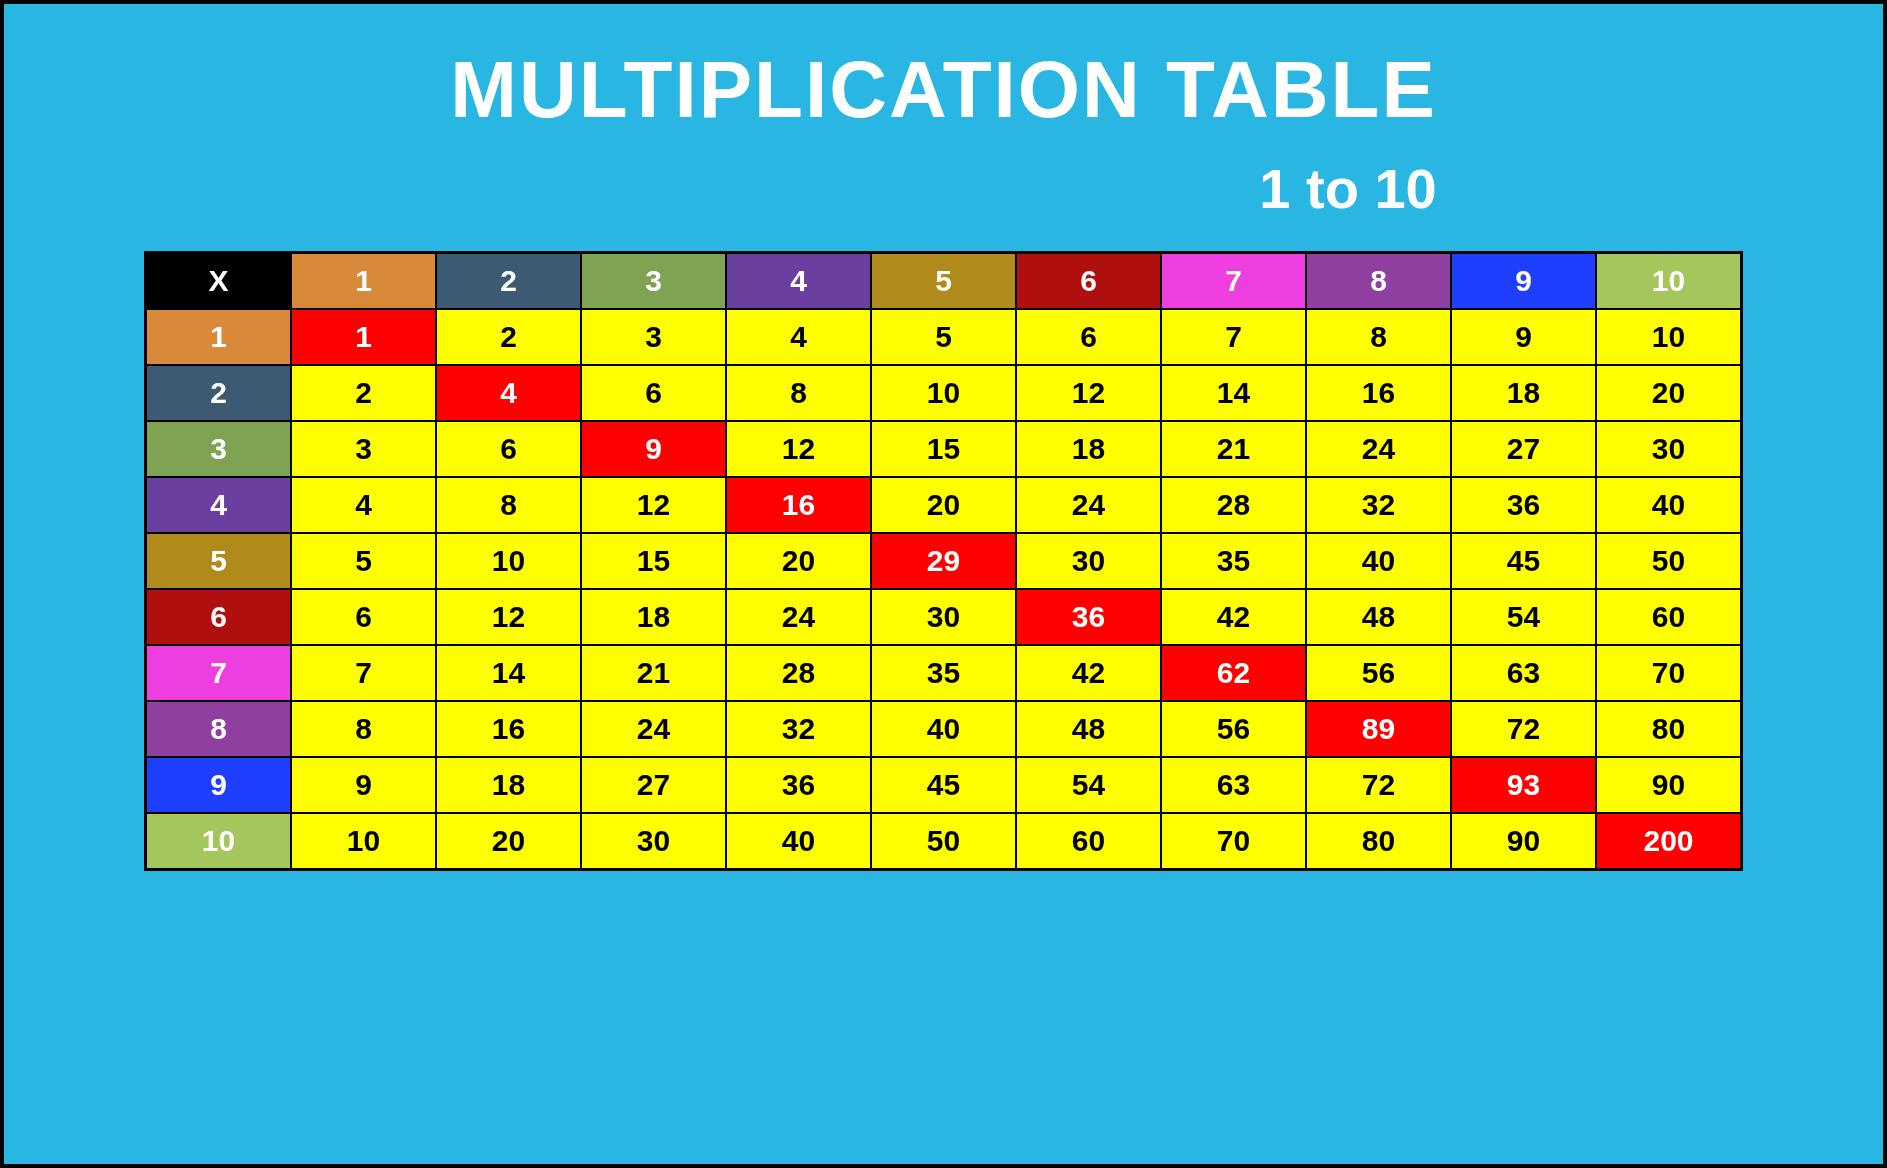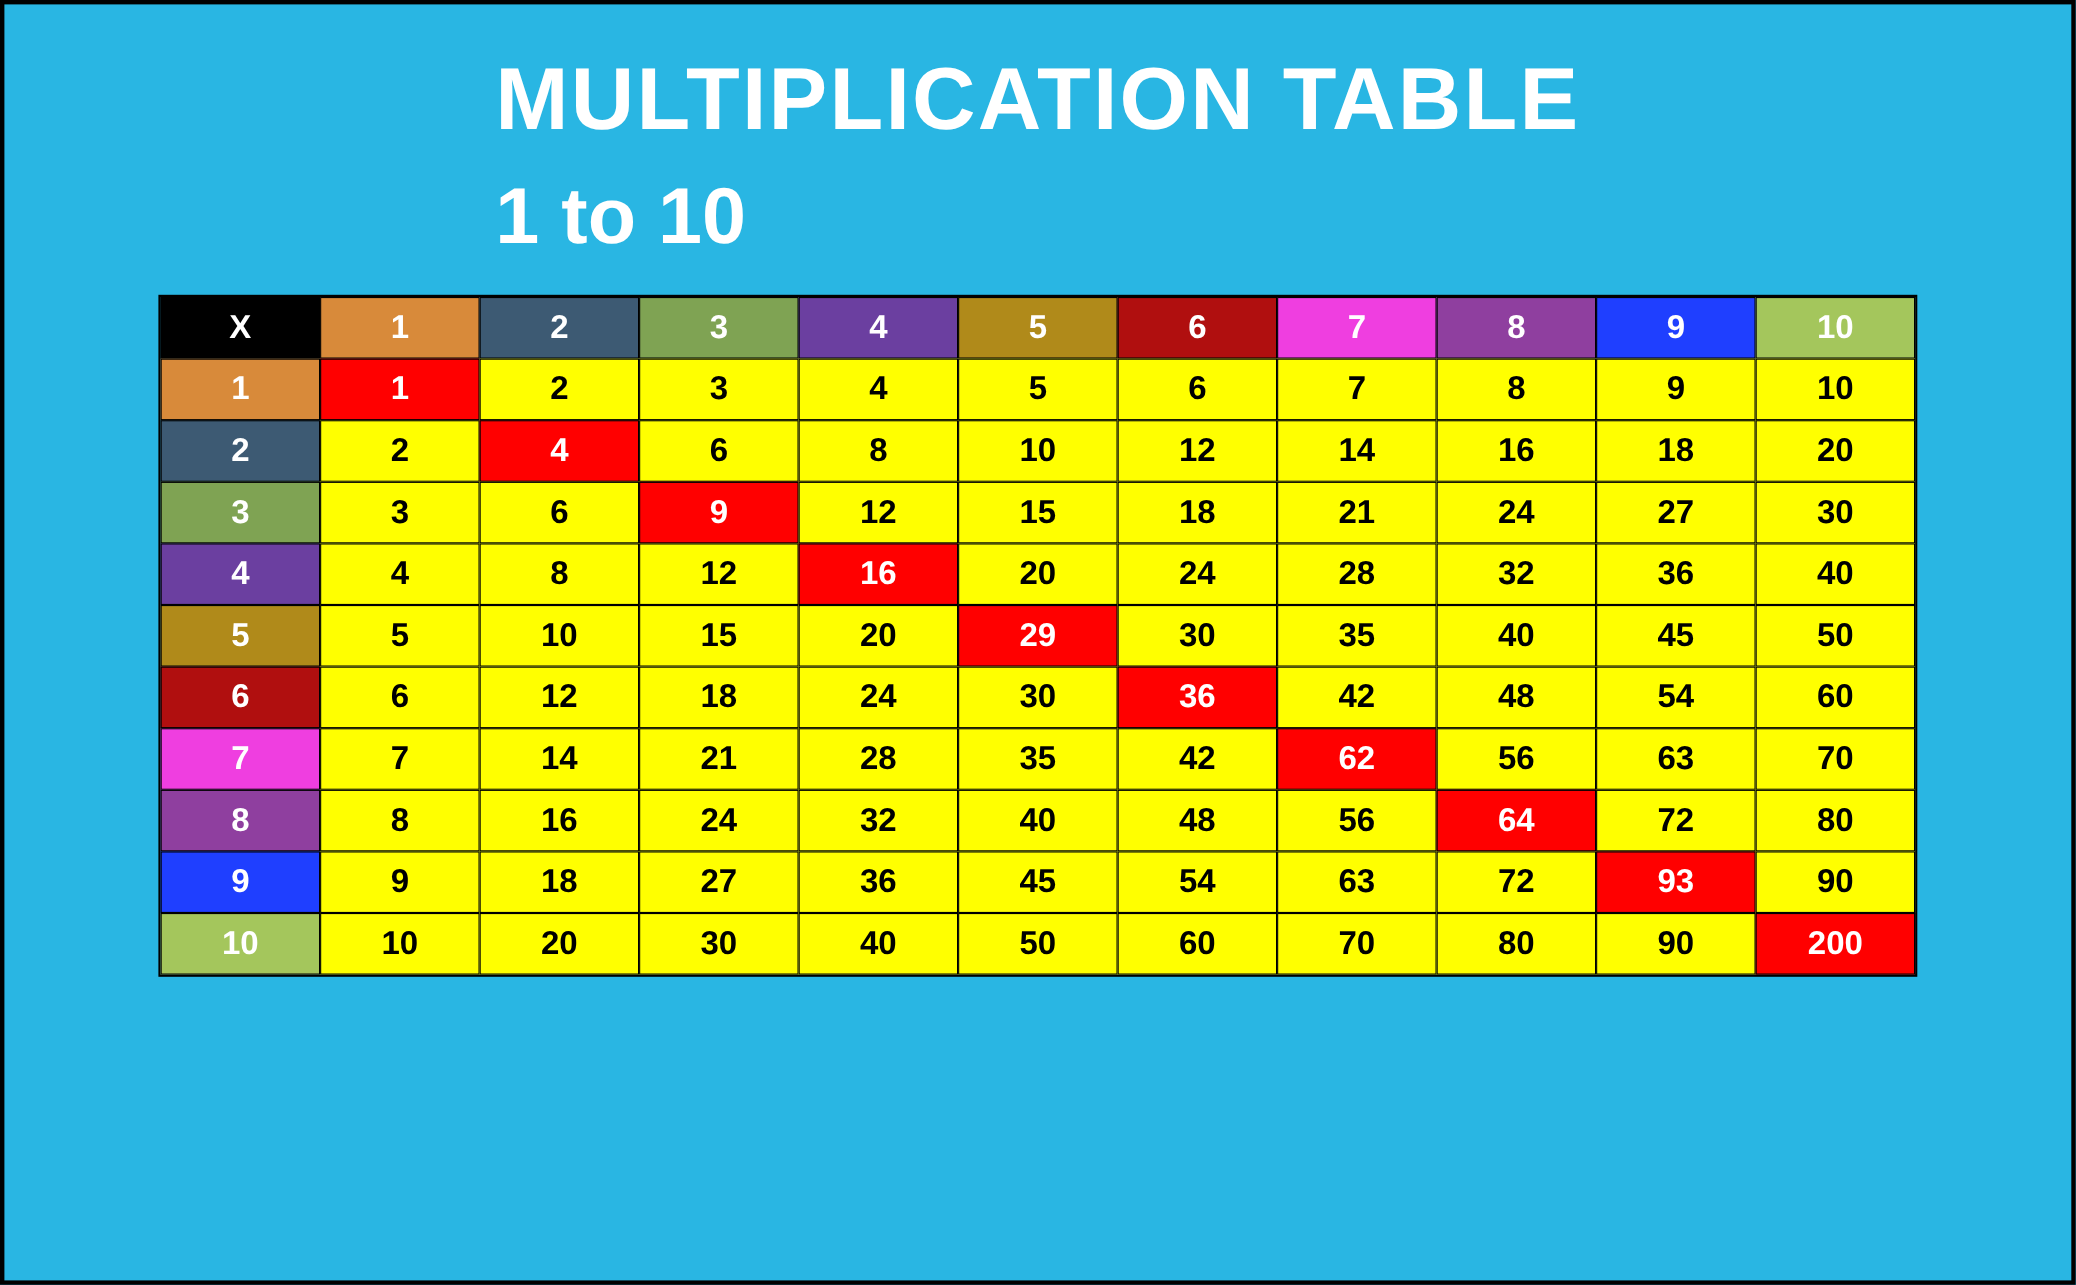--- a/index.html
+++ b/index.html
@@ -6,32 +6,32 @@
   body{
     background:#29b6e3;
     border:4px solid #000;
     box-sizing:border-box;
     font-family:"Comic Sans MS","Comic Sans",cursive,sans-serif;
     display:flex;
     flex-direction:column;
     align-items:center;
   }
   .titles{
-    text-align:left;
+    text-align:right;
     color:#fff;
     font-weight:bold;
     margin-top:30px;
   }
   .title-main{
     font-size:80px;
     letter-spacing:2px;
     margin:10px 0 20px 0;
   }
   .title-sub{
-    font-size:72px;
+    font-size:56px;
     margin:0 0 30px 0;
   }
   .grid{
     display:grid;
     grid-template-columns:repeat(11, 145px);
     grid-auto-rows:56px;
     border:2px solid #000;
   }
   .cell{
     border:1px solid #000;
@@ -145,21 +145,21 @@
     <div class="cell">63</div>
     <div class="cell">70</div>
     <div class="cell hdr" style="background: rgb(143, 63, 159); color: rgb(255, 255, 255);">8</div>
     <div class="cell">8</div>
     <div class="cell">16</div>
     <div class="cell">24</div>
     <div class="cell">32</div>
     <div class="cell">40</div>
     <div class="cell">48</div>
     <div class="cell">56</div>
-    <div class="cell diag">64</div>
+    <div class="cell diag">89</div>
     <div class="cell">72</div>
     <div class="cell">80</div>
     <div class="cell hdr" style="background: rgb(31, 63, 255); color: rgb(255, 255, 255);">9</div>
     <div class="cell">9</div>
     <div class="cell">18</div>
     <div class="cell">27</div>
     <div class="cell">36</div>
     <div class="cell">45</div>
     <div class="cell">54</div>
     <div class="cell">63</div>

